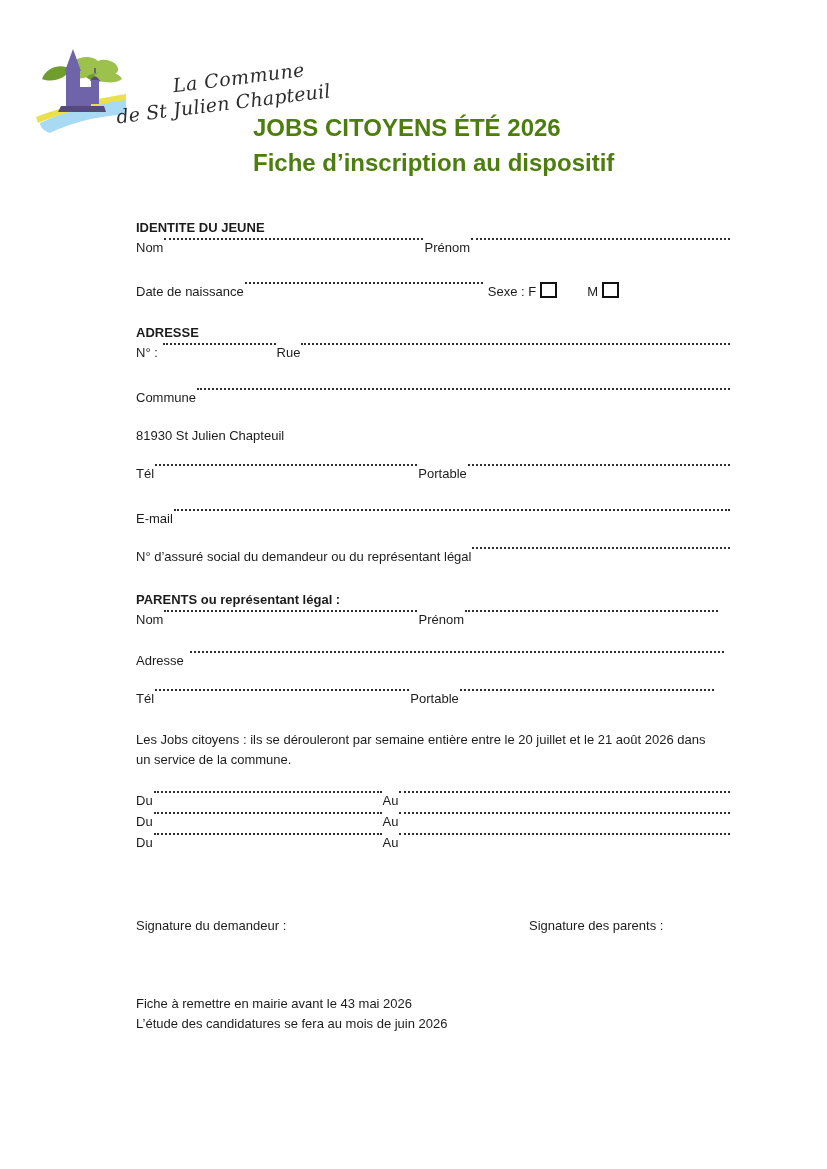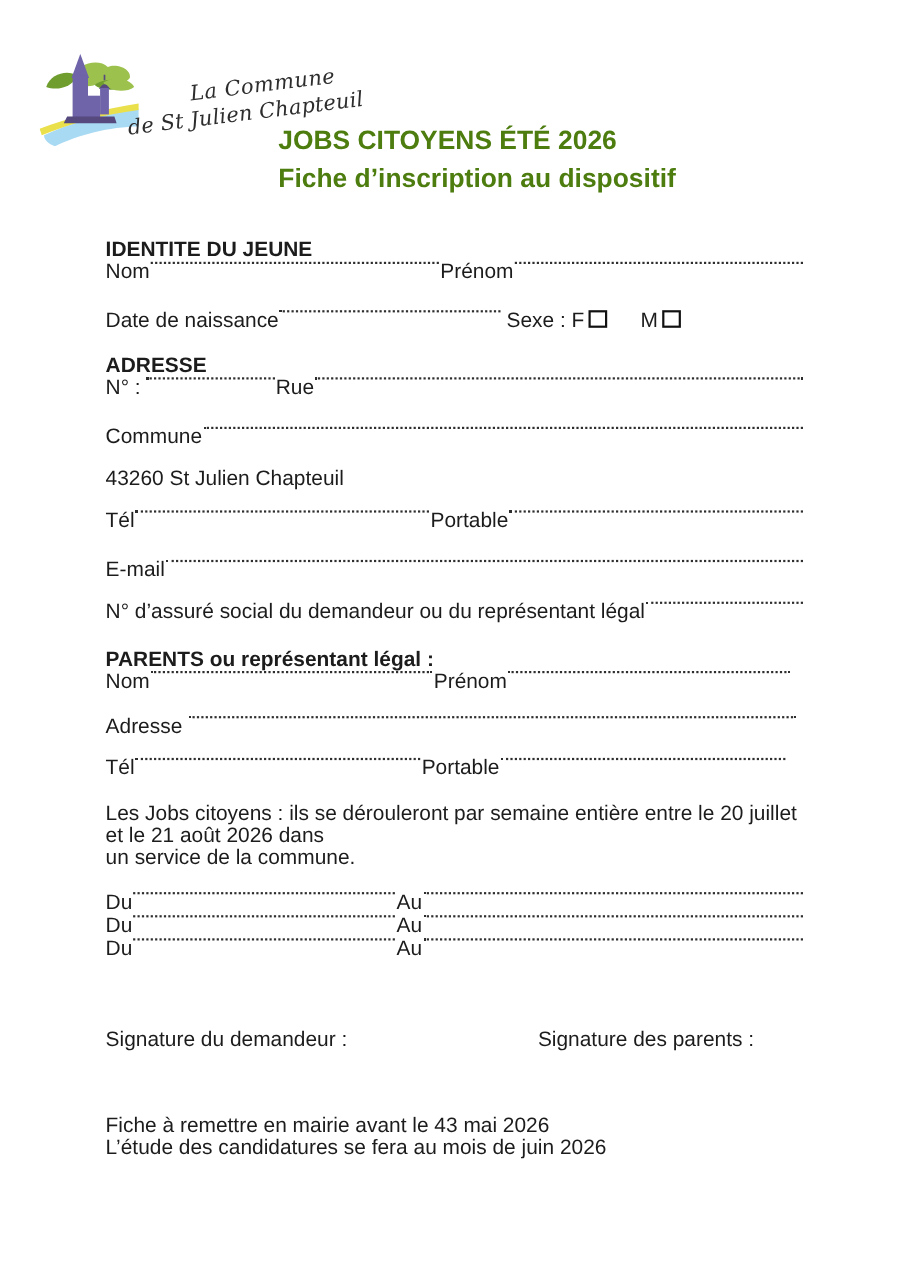--- a/index.html
+++ b/index.html
@@ -21,21 +21,21 @@
     font-family:"DejaVu Serif",serif;font-style:italic;
     color:#2d2d2d;line-height:24px;
   }
   .logo-text .l1{font-size:19px;margin-left:60px;letter-spacing:.5px;}
   .logo-text .l2{font-size:19px;letter-spacing:.2px;}
   .title{
     position:absolute;left:253px;top:110px;width:580px;
     text-align:left;font-weight:bold;font-size:24px;line-height:35px;color:#4d7c0f;
   }
   
-  .content{padding:0 96px;font-size:19px;line-height:20px;}
+  .content{padding:0 96px;font-size:13px;line-height:20px;margin-left:40px;}
   .heading{font-weight:bold;}
   .row{display:flex;align-items:flex-start;}
   .leader{
     flex:1 1 auto;
     border-bottom:2px dotted #2e2e2e;
     margin:0 1px 4px 1px;
     min-width:10px;
   }
   .lbl{white-space:pre;flex:0 0 auto;}
   .checkbox{
@@ -108,21 +108,21 @@
       <span class="leader" style="flex:1;margin-left:5px"></span>
       <span class="lbl">Rue</span>
       <span class="leader" style="flex:3.8"></span>
     </div>
 
     <div class="row" style="margin-top:25px">
       <span class="lbl">Commune</span>
       <span class="leader"></span>
     </div>
 
-    <div style="margin-top:18px">43260 St Julien Chapteuil</div>
+    <div style="margin-top:18px">81930 St Julien Chapteuil</div>
 
     <div class="row" style="margin-top:18px">
       <span class="lbl">Tél</span>
       <span class="leader" style="flex:1"></span>
       <span class="lbl">Portable</span>
       <span class="leader" style="flex:1"></span>
     </div>
 
     <div class="row" style="margin-top:25px">
       <span class="lbl">E-mail</span>

